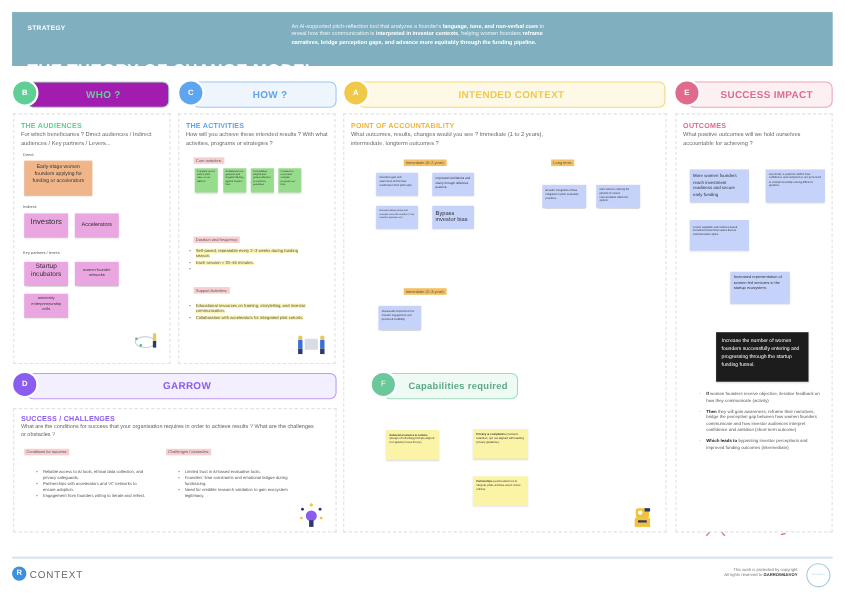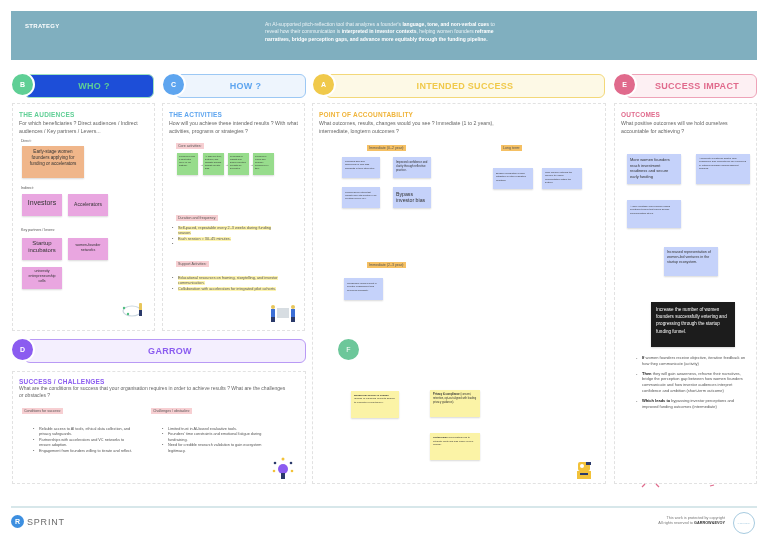--- a/index.html
+++ b/index.html
@@ -54,21 +54,21 @@
 <body>
 
 <div class="abs banner">
   <div class="abs kicker">STRATEGY</div>
   <div class="abs title">THE THEORY OF CHANGE MODEL</div>
   <div class="abs desc">
     <span>An AI-supported pitch-reflection tool that analyzes a founder's </span><b>language, tone, and non-verbal cues</b><span> to reveal how their communication is </span><b>interpreted in investor contexts</b><span>, helping women founders </span><b>reframe narratives, bridge perception gaps, and advance more equitably through the funding pipeline.</b>
   </div>
 </div>
 
-<div class="abs pill" style="left:24px; top:74px; width:130px; border-color:#9fe2c0; background:#1d4ed8;">
+<div class="abs pill" style="left:24px; top:74px; width:130px; border-color:#9fe2c0; background:#a21caf;">
   <div class="label" style="color:#5fcf95; padding-left:10px;">WHO ?</div>
 </div>
 <div class="abs badge" style="left:10px; top:72px; background:#5fcf95;">B</div>
 
 <div class="abs panel" style="left:12px; top:103px; width:143px; height:228px;">
   <div class="abs panel-title" style="left:6px; top:7px; color:#5fcf95;">THE AUDIENCES</div>
   <div class="abs panel-sub" style="left:6px; top:15px; width:132px;">For which beneficiaries ? Direct audiences / Indirect audiences / Key partners / Levers...</div>
   <div class="abs tiny-label" style="left:8px; top:35px;">Direct:</div>
   <div class="abs sticky orange" style="left:9px; top:42px; width:62px; height:32px; font-size:4.6px; line-height:6px; text-align:center; padding-top:3px;">
     <span>Early-stage women founders applying for funding or accelerators</span>
@@ -140,21 +140,21 @@
     <circle cx="4" cy="3" r="2" fill="#e8c65a"></circle>
       <rect x="2" y="5" width="4" height="8" fill="#3c6fd6"></rect>
       <rect x="2" y="13" width="4" height="5" fill="#2b3a6a"></rect>
     <circle cx="24" cy="3" r="2" fill="#e8c65a"></circle>
       <rect x="22" y="5" width="4" height="8" fill="#3c6fd6"></rect>
       <rect x="22" y="13" width="4" height="5" fill="#2b3a6a"></rect>
   </svg>
 </div>
 
 <div class="abs pill" style="left:325px; top:74px; width:280px; border-color:#f3d879; background:#fdf9e6;">
-  <div class="label" style="color:#f0c94b;">INTENDED SUCCESS</div>
+  <div class="label" style="color:#f0c94b;">INTENDED CONTEXT</div>
 </div>
 <div class="abs badge" style="left:311px; top:72px; background:#f0c94b;">A</div>
 
 <div class="abs panel" style="left:312px; top:103px; width:294px; height:381px;">
   <div class="abs panel-title" style="left:6px; top:7px; color:#f0b43a;">POINT OF ACCOUNTABILITY</div>
   <div class="abs panel-sub" style="left:6px; top:15px; width:180px;">What outcomes, results, changes would you see ? Immediate (1 to 2 years), intermediate, longterm outcomes ?</div>
 
   <div class="abs tag amber" style="left:54px; top:41px;">Immediate (0–2 year):</div>
   <div class="abs sticky blue" style="left:29px; top:53px; width:38px; height:21px; font-size:2.4px; line-height:3.3px;">
     <span>Founders gain self-awareness of how bias manifests in their pitch style.</span>
@@ -175,20 +175,23 @@
   </div>
   <div class="abs sticky blue" style="left:229px; top:64px; width:40px; height:21px; font-size:2.4px; line-height:3.4px;">
     <span>More women entering the pipeline to ensure representation within the system.</span>
   </div>
 
   <div class="abs tag amber" style="left:54px; top:158px;">Immediate (2–3 year):</div>
   <div class="abs sticky blue" style="left:31px; top:174px; width:39px; height:22px; font-size:2.4px; line-height:3.3px; padding-top:4px;">
     <span>Measurable improvement in investor engagement and perceived credibility.</span>
   </div>
 
+  <div class="abs pill" style="left:35px; top:235px; width:123px; height:24px; border-color:#9fdcbc; background:#effaf4;">
+    <div class="label" style="color:#5aa985; font-size:8.5px; top:6px; padding-left:14px;">Capabilities required</div>
+  </div>
   <div class="abs badge" style="left:23px; top:233px; background:#6cc79a; font-weight:normal;">F</div>
 
   <div class="abs sticky yellow" style="left:38px; top:287px; width:48px; height:27px; font-size:2.5px; line-height:3.4px;">
     <b>Behavioral science &amp; comms</b><span> (design of reframing prompts aligned to regulatory focus theory).</span>
   </div>
   <div class="abs sticky yellow" style="left:117px; top:286px; width:50px; height:27px; font-size:2.6px; line-height:3.8px;">
     <b>Privacy &amp; compliance</b><span> (consent, retention, opt-out aligned with leading privacy guidance).</span>
   </div>
   <div class="abs sticky yellow" style="left:117px; top:329px; width:50px; height:27px; font-size:2.4px; line-height:3.6px;">
     <b>Partnerships</b><span> (accelerators/VCs to integrate pilots and bias-aware review rubrics).</span>
@@ -266,21 +269,21 @@
     <circle cx="3" cy="14" r="1.3" fill="#f2c23a"></circle>
       <circle cx="21" cy="14" r="1.3" fill="#f2c23a"></circle>
     <ellipse cx="12" cy="12" rx="5" ry="5" fill="#8b5cf0"></ellipse>
     <rect x="10" y="16" width="4" height="6" fill="#2b3a6a"></rect>
   </svg>
 </div>
 
 <div class="abs footer-line"></div>
 <div class="abs" style="left:11px; top:515px; display:flex; align-items:center;">
   <div style="width:13px; height:13px; border-radius:50%; background:#3d8fe0; color:#fff; font-size:7px; font-weight:bold; display:flex; align-items:center; justify-content:center;">R</div>
-  <div style="margin-left:3px; font-size:9px; color:#6a6a6a; letter-spacing:0.8px;">SPRINT</div>
+  <div style="margin-left:3px; font-size:9px; color:#6a6a6a; letter-spacing:0.8px;">CONTEXT</div>
 </div>
 <div class="abs" style="left:590px; top:516px; width:135px; text-align:right; font-size:3.8px; line-height:5px; color:#777;">
   <div>This work is protected by copyright</div>
   <div><span>All rights reserved to </span><b style="color:#333;">GARROW&amp;EVOY</b></div>
 </div>
 <div class="abs" style="left:733px; top:512px; width:22px; height:22px; border-radius:50%; border:1px solid #a7cbe0; display:flex; align-items:center; justify-content:center;">
   <span style="font-size:1.6px; color:#a7cbe0;">GARROW&amp;EVOY</span>
 </div>
 
 </body></html>

